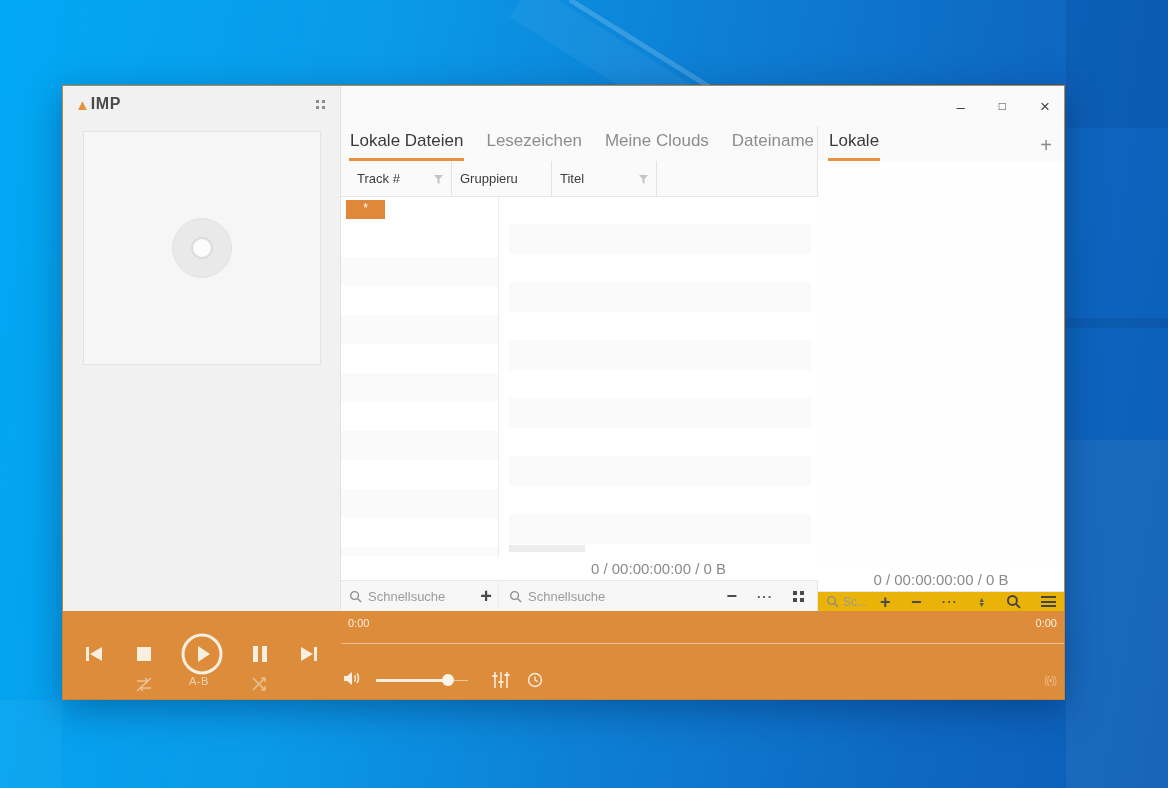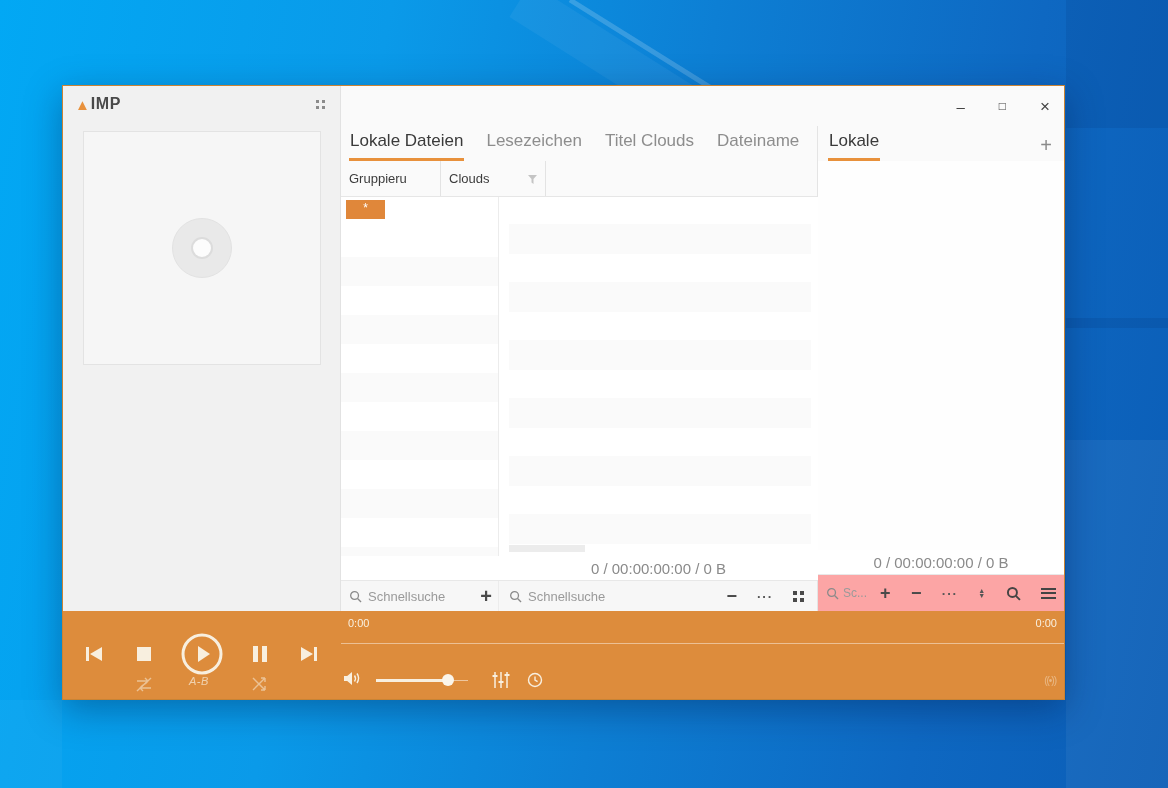--- a/index.html
+++ b/index.html
@@ -82,35 +82,35 @@
   
   .right-panel { flex:1; display:flex; flex-direction:column; background:#fff; }
   .r-titlebar { height:40px; background:#fafafa; display:flex; justify-content:flex-end; align-items:center; gap:34px; padding-right:14px; }
   .wc { color:#444; cursor:pointer; line-height:1; }
   .wc.min { font-size:15px; }
   .wc.max { font-size:12px; }
   .wc.close { font-size:17px; }
   .r-tabs { height:35px; background:#fafafa; display:flex; align-items:flex-end; padding:0 12px 0 10px; position:relative; }
   .pl-add { position:absolute; right:12px; bottom:6px; font-size:20px; color:#8a8a8a; cursor:pointer; line-height:1; }
   .r-body { flex:1; background:#fefefe; }
-  .r-search { height:37px; background:#fca5a5; border-top:1px solid #e8e8e8; display:flex; align-items:center; padding:0 8px; }
+  .r-search { height:20px; background:#eab308; border-top:1px solid #e8e8e8; display:flex; align-items:center; padding:0 8px; }
   .r-search .sgroup { display:flex; align-items:center; width:46px; flex:none; }
   .r-search input { border:none; background:transparent; outline:none; font-size:12px; color:#444; width:26px; margin-left:4px; font-family:inherit; }
   .r-search input::placeholder { color:#9a9a9a; }
   .r-search .icons { flex:1; display:flex; align-items:center; justify-content:space-between; padding-left:8px; }
   .sort-icon { display:flex; flex-direction:column; font-size:7px; color:#555; line-height:5px; cursor:pointer; }
   .hamb { width:15px; height:11px; display:flex; flex-direction:column; justify-content:space-between; cursor:pointer; }
   .hamb i { height:2px; background:#444; }
 
   
   .player-bar { height:88px; background:#dd8c3c; display:flex; position:relative; }
   .pb-left { width:278px; position:relative; flex:none; }
   .tr-btn { position:absolute; cursor:pointer; }
   .tr2 { opacity:.55; }
-  .ab { position:absolute; left:126px; top:64px; color:#f8efdf; font-size:11px; opacity:.7; cursor:pointer; letter-spacing:.5px;font-style:italic; }
+  .ab { position:absolute; left:126px; top:64px; color:#f8efdf; font-size:11px; opacity:.7; cursor:pointer; letter-spacing:.5px; }
   .pb-mid { flex:1; position:relative; }
   .time { position:absolute; top:6px; color:#f8efdf; font-size:11px; }
   .time.l { left:7px; }
   .time.r { right:7px; }
   .seekline { position:absolute; left:0; right:0; top:31px; height:3px; cursor:pointer; }
   .seekline::before { content:""; position:absolute; left:0; right:0; top:1px; height:1px; background:rgba(255,255,255,.45); }
   .pb-bottom { position:absolute; left:0; right:0; top:56px; height:28px; }
   .spk { position:absolute; left:2px; top:4px; cursor:pointer; }
   .vol { position:absolute; left:35px; top:0; width:92px; height:28px; cursor:pointer; }
   .vol-track { position:absolute; left:0; right:0; top:13px; height:1px; background:rgba(255,255,255,.5); }
@@ -154,29 +154,35 @@
           </div>
       </div>
     </div>
 
     <div class="mid-panel">
       <div class="v-divider"></div>
       <div class="titlestrip"></div>
       <div class="tabs">
         <div class="tab active">Lokale Dateien</div>
         <div class="tab">Lesezeichen</div>
-        <div class="tab">Titel Clouds</div>
+        <div class="tab">Meine Clouds</div>
         <div class="tab">Dateiname</div>
       </div>
       <div class="header-row">
+        <div class="hcell c1">
+          <span class="label">Track #</span>
+          <svg class="funnel" width="9" height="9" viewBox="0 0 9 9">
+              <path d="M0 0h9L5.5 4v5l-2-1.5V4z" fill="#c4c4c4"></path>
+            </svg>
+        </div>
         <div class="hcell c2">
           <span class="label">Gruppieru</span>
         </div>
         <div class="hcell c3">
-          <span class="label">Clouds</span>
+          <span class="label">Titel</span>
           <svg class="funnel" width="9" height="9" viewBox="0 0 9 9">
               <path d="M0 0h9L5.5 4v5l-2-1.5V4z" fill="#c4c4c4"></path>
             </svg>
         </div>
         <div class="hcell fill"></div>
       </div>
       <div class="m-body">
         <div class="tree-col">
           <div class="badge">*</div>
         <div class="stripe" style="top: 60px; height: 29px;"></div>

